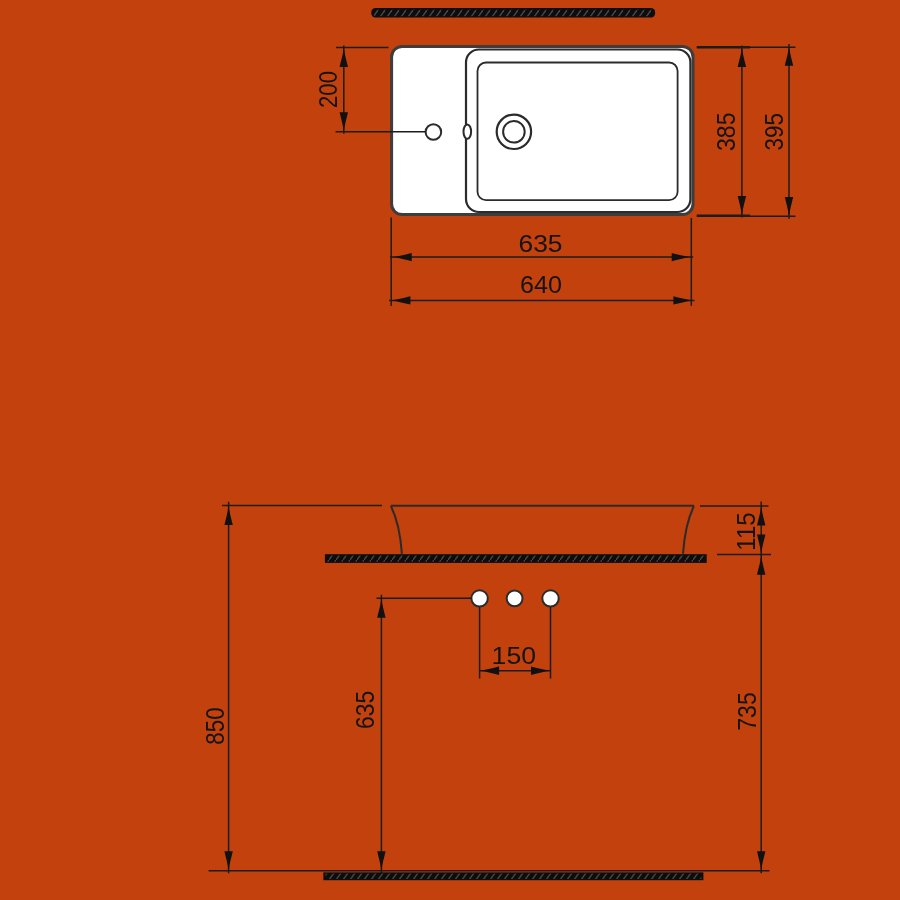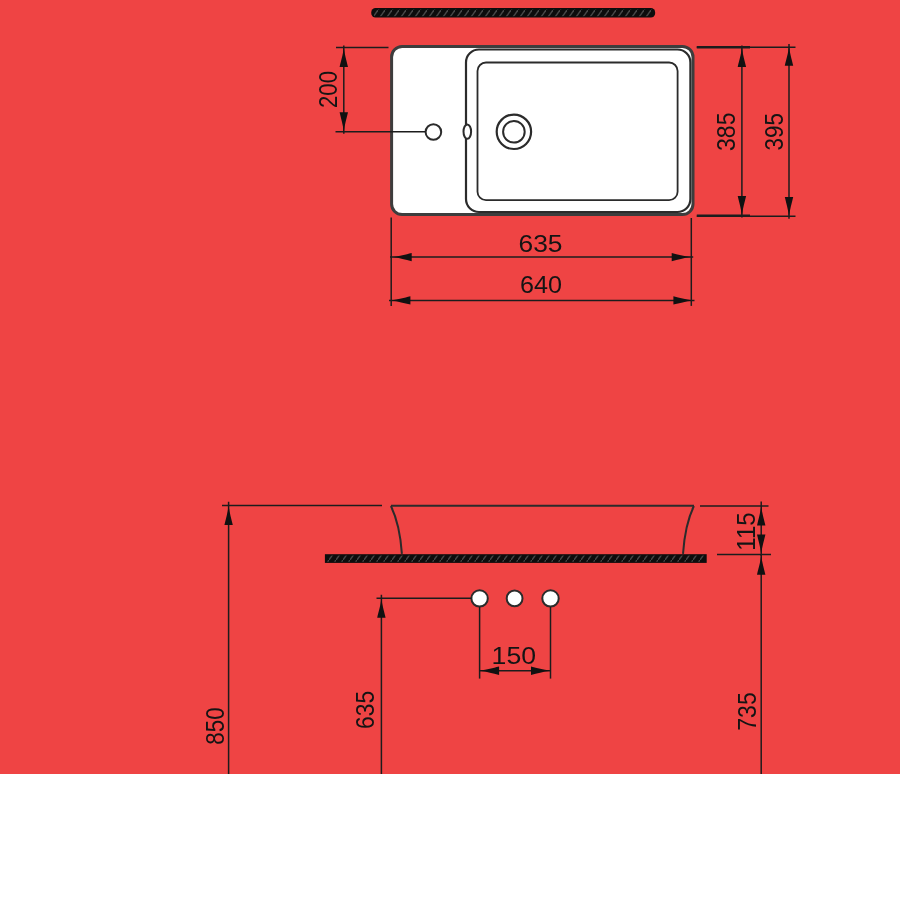--- a/index.html
+++ b/index.html
@@ -1,16 +1,16 @@
 <!DOCTYPE html>
 <html><head>
 <meta charset="utf-8">
 <style>
   html,body{margin:0;padding:0;background:#ffffff;}
-  #stage{width:900px;height:774px;position:relative;background:#ef4444;}
+  #stage{width:900px;height:900px;position:relative;background:#c2410c;}
   svg{position:absolute;top:0;left:0;filter:blur(0.4px);}
   text{font-family:"Liberation Sans", sans-serif;fill:#141414;}
 </style>
 </head>
 <body>
 <div id="stage">
 <svg width="900" height="900" viewBox="0 0 900 900">
   <defs>
     <pattern id="hatch" width="7" height="10" patternUnits="userSpaceOnUse">
       <line x1="0" y1="10" x2="7" y2="0" stroke="#474747" stroke-width="1.35"></line>

